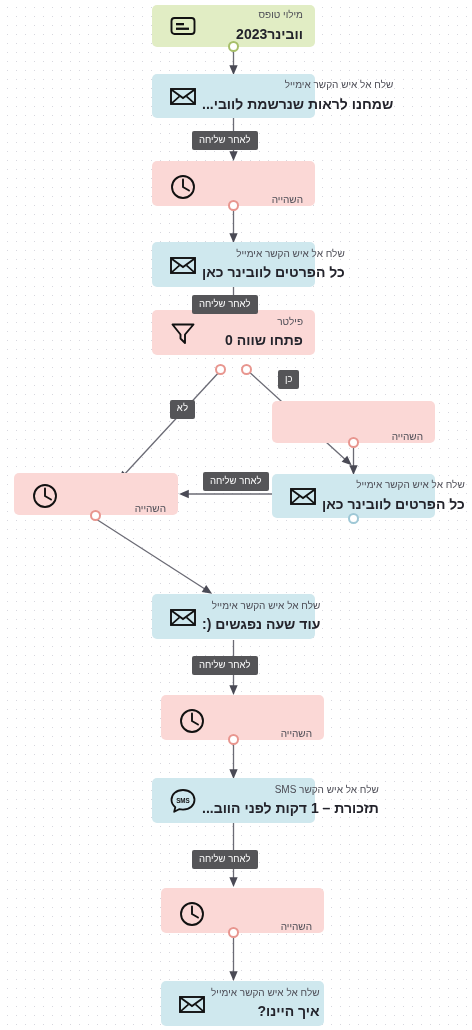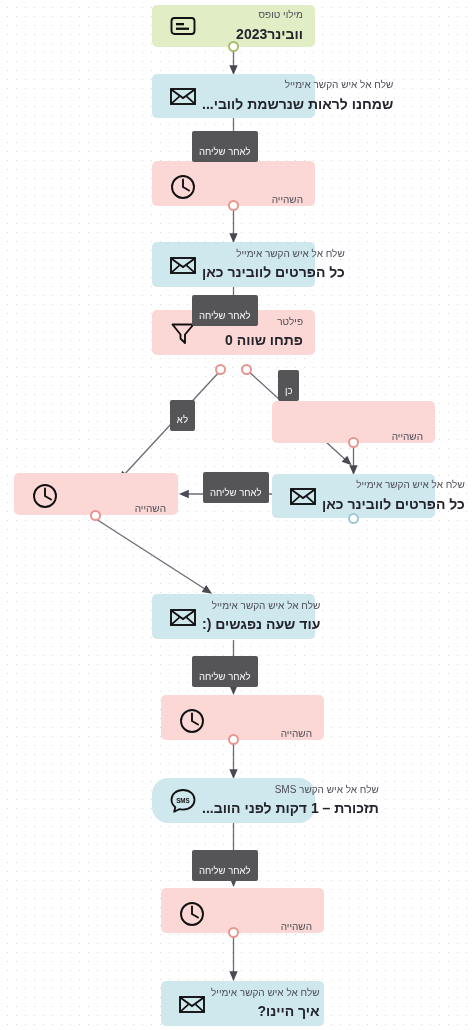--- a/index.html
+++ b/index.html
@@ -92,21 +92,21 @@
   .h-red   { border-color: #e8968f; }
   .h-blue  { border-color: #9fc8d6; }
 
   
   .elabel {
     position: absolute;
     background: #555558;
     color: #ffffff;
     font-size: 9.5px;
     line-height: 1;
-    padding: 16px 7px 5px 7px;
+    padding: 4px 7px 5px 7px;
     border-radius: 2px;
     direction: rtl;
     white-space: nowrap;
     z-index: 5;
   }
 </style>
 </head>
 <body>
 
 <div id="canvas">
@@ -283,21 +283,21 @@
         <circle cx="15" cy="15" r="11" fill="none" stroke="#111" stroke-width="1.9"></circle>
         <path d="M15,7.5 L15,15 L21,18.5" fill="none" stroke="#111" stroke-width="1.9" stroke-linecap="round"></path>
       </svg>
     </span>
     <span class="txt">
       <div class="title">השהייה</div>
     </span>
   </div>
   <div class="handle h-red" style="left:228px; top:734px;"></div>
 
-  <div class="node n-sms" style="left:152px; top:778px; width:163px; height:45px;border-radius:16px;">
+  <div class="node n-sms" style="left:152px; top:778px; width:163px; height:45px;">
     <span class="ico">
       <svg width="32" height="32" viewBox="0 0 32 32">
         <path d="M16,5 C23,5 27.5,9.3 27.5,14.8 C27.5,20.3 23,24.6 16,24.6 C14.6,24.6 13.3,24.45 12.1,24.17
                  L7.2,26.8 L8.3,22.2 C6,20.35 4.5,17.75 4.5,14.8 C4.5,9.3 9,5 16,5 z" fill="none" stroke="#111" stroke-width="1.8" stroke-linejoin="round"></path>
         <text x="16" y="17.6" font-family="Liberation Sans, sans-serif" font-size="6.3" font-weight="bold" text-anchor="middle" fill="#111">SMS</text>
       </svg>
     </span>
     <span class="txt">
       <div class="title">שלח אל איש הקשר SMS</div>
       <div class="sub">תזכורת – 1 דקות לפני הווב...</div>

